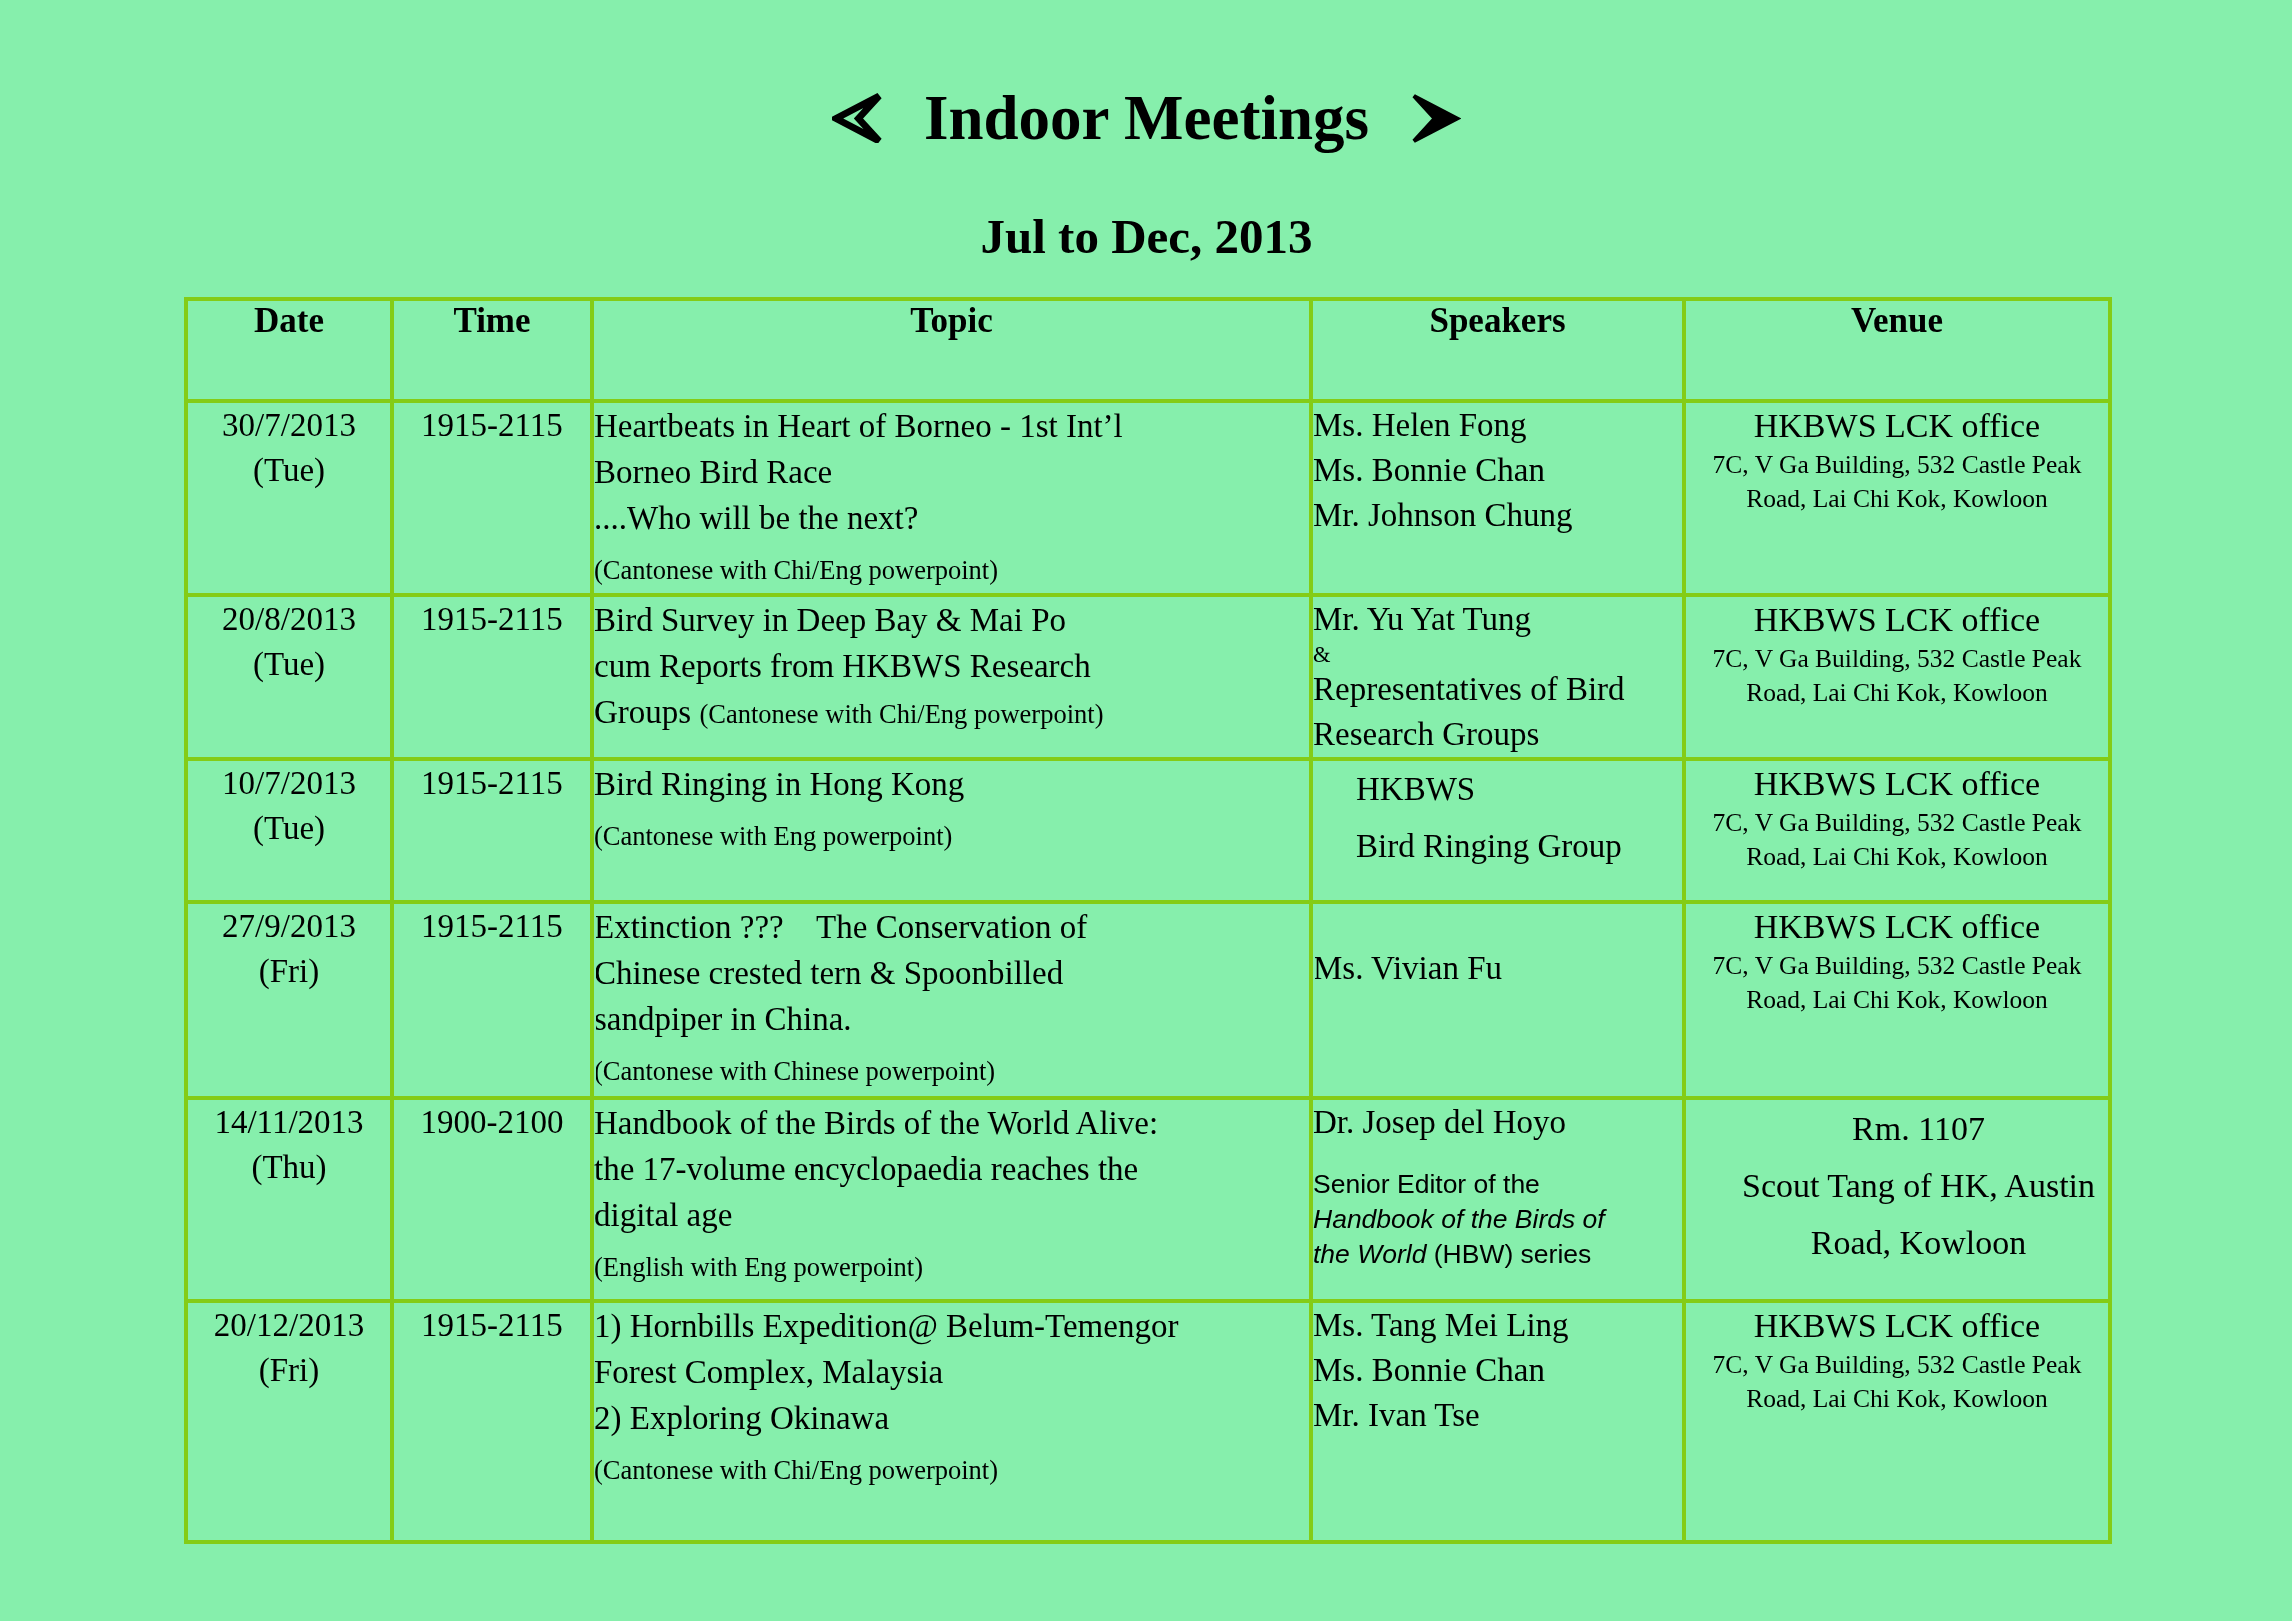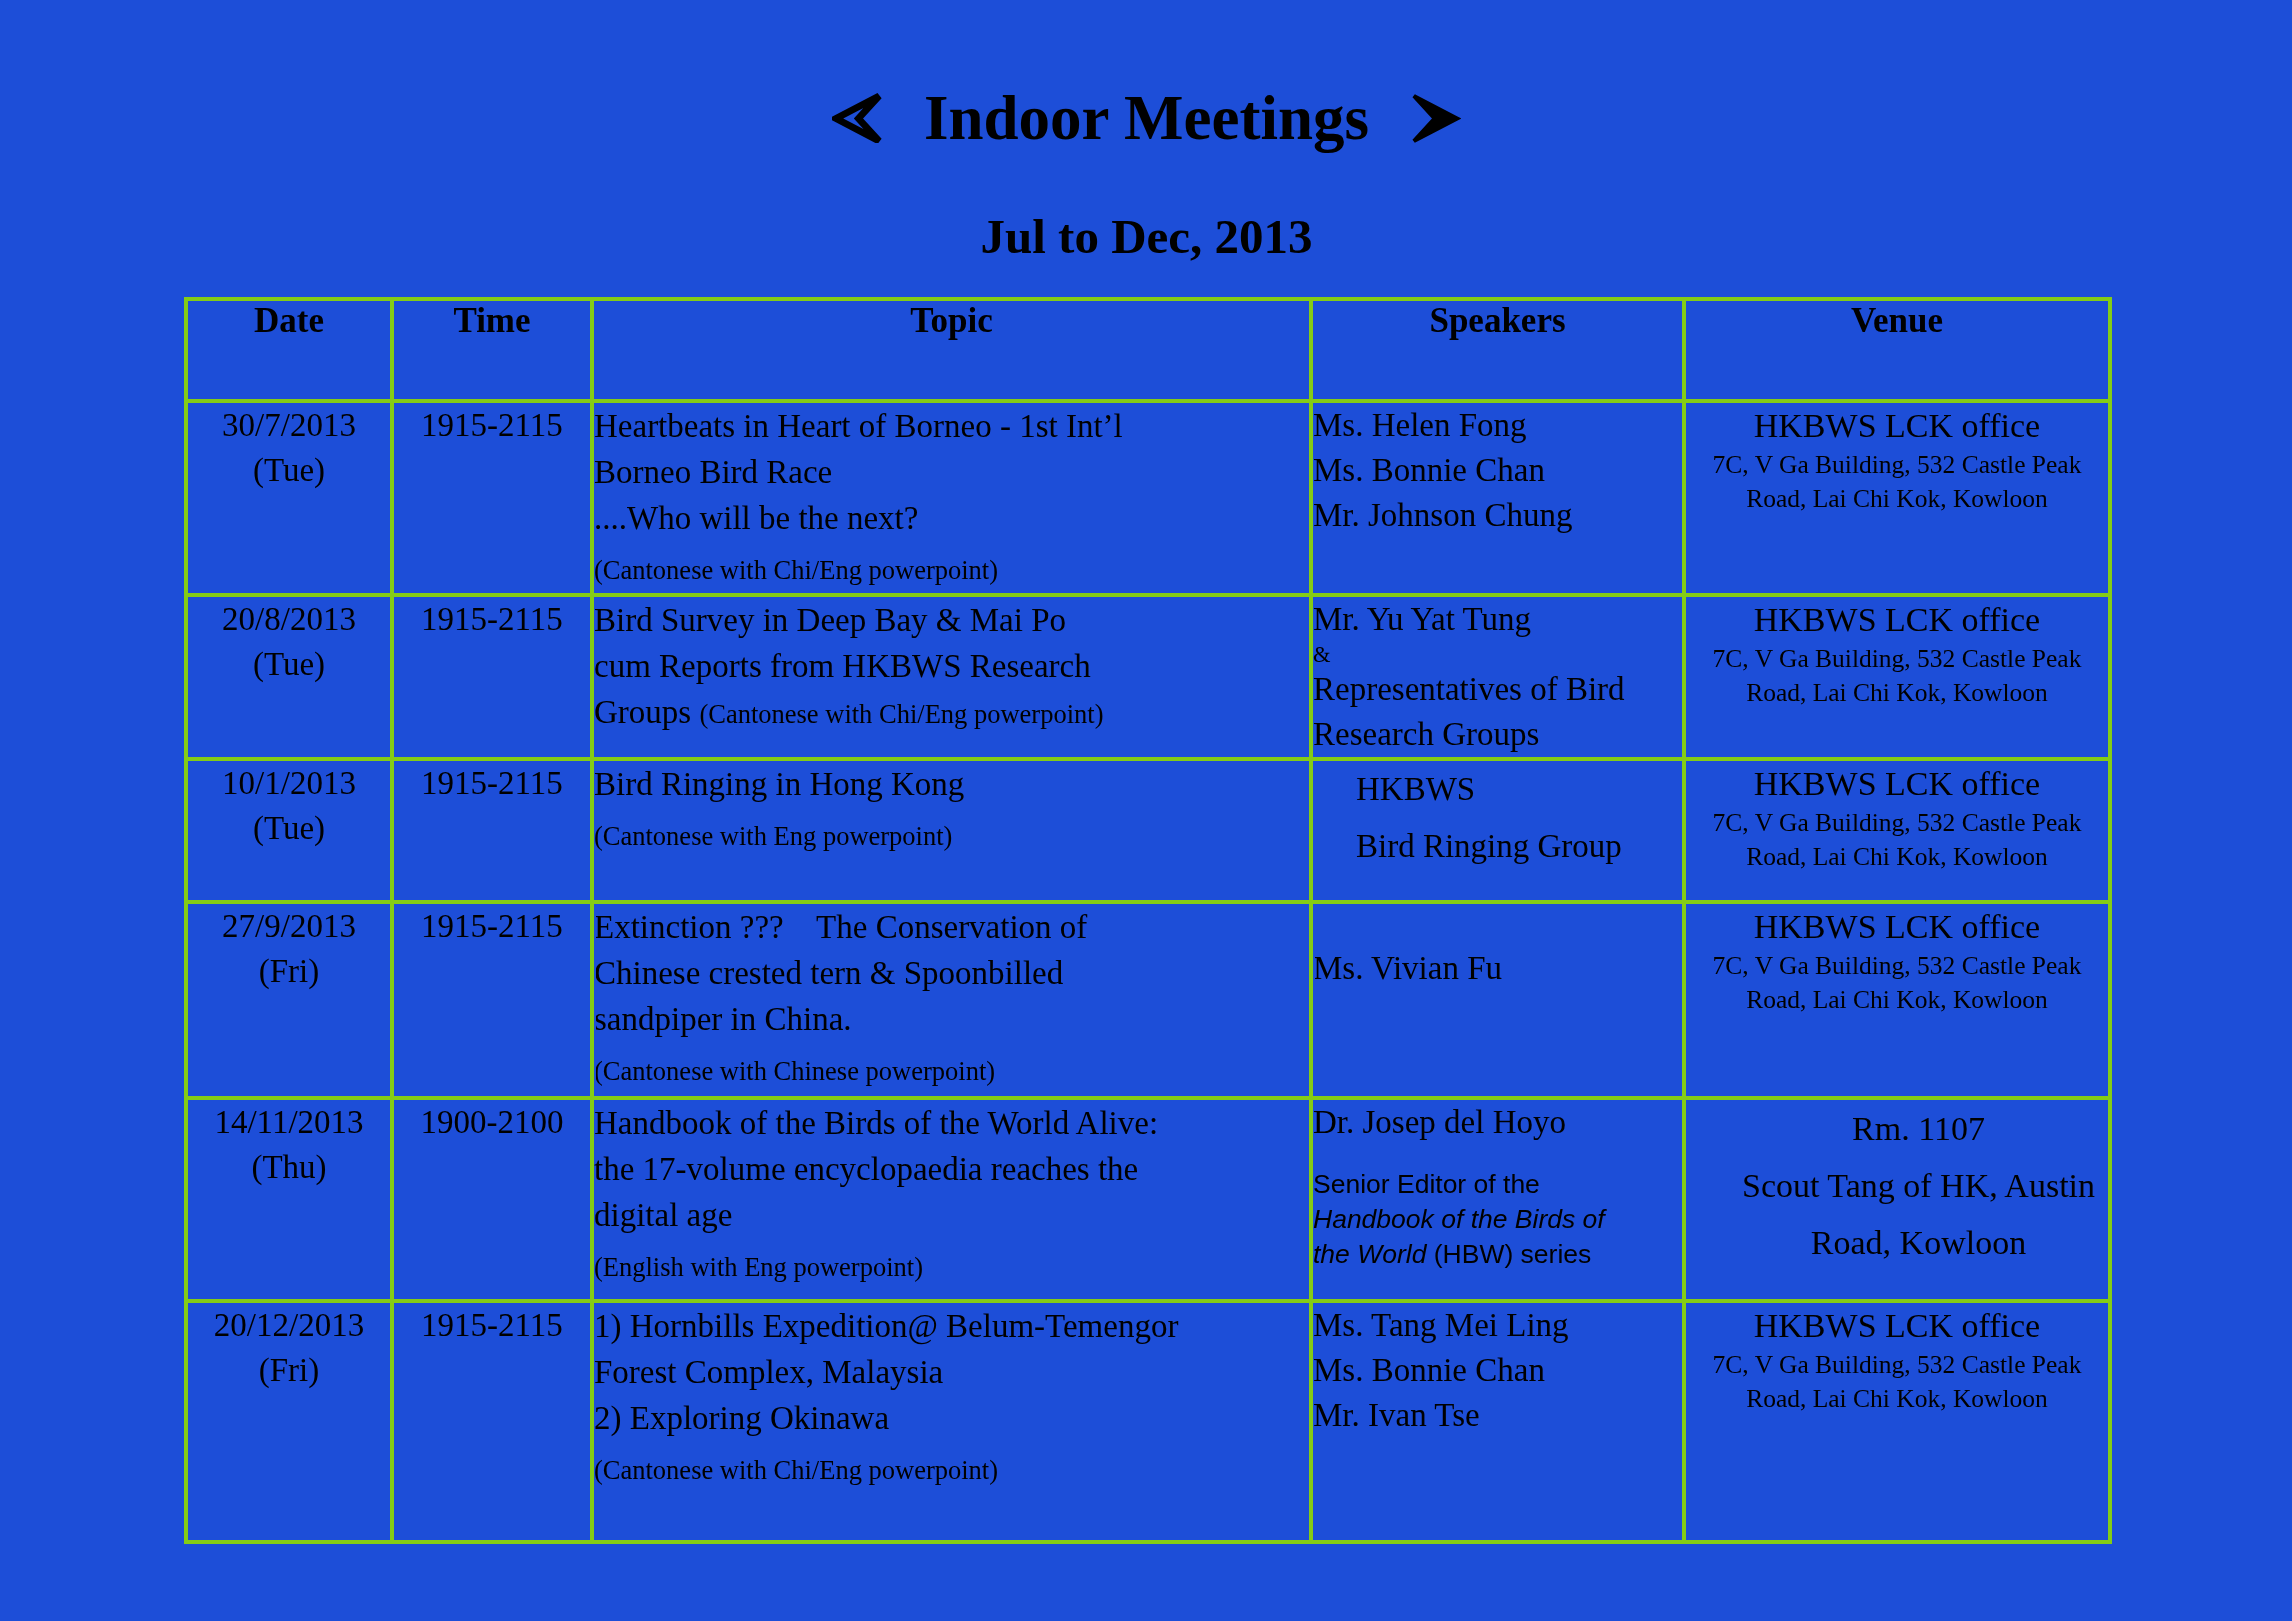--- a/index.html
+++ b/index.html
@@ -1,19 +1,19 @@
 <!DOCTYPE html>
 <html><head>
 <meta charset="utf-8">
 <style>
   html,body{margin:0;padding:0;background:#ffffff;}
   .page{
     position:relative;
     width:2293px;height:1621px;
-    background:#1d4ed8;
+    background:#86efac;
     color:#000;
     font-family:"Liberation Serif", serif;
     overflow:hidden;
   }
   
   .title-row{
     position:absolute;top:82px;left:0;width:100%;
     text-align:center;
     font-size:63px;font-weight:bold;
     white-space:nowrap;
@@ -155,21 +155,21 @@
             <div class="line"><span>Research Groups</span></div>
           </td>
           <td class="td-venue">
             <div class="line"><span>HKBWS LCK office</span></div>
             <div class="line small"><span>7C, V Ga Building, 532 Castle Peak</span></div>
             <div class="line small"><span>Road, Lai Chi Kok, Kowloon</span></div>
           </td>
         </tr>
         <tr style="height: 143px;">
           <td class="td-date">
-            <div class="line"><span>10/1/2013</span></div>
+            <div class="line"><span>10/7/2013</span></div>
             <div class="line"><span>(Tue)</span></div>
           </td>
           <td class="td-time">
             <div class="line"><span>1915-2115</span></div>
           </td>
           <td class="td-topic">
             <div class="line"><span>Bird Ringing in Hong Kong</span></div>
             <div class="line small"><span>(Cantonese with Eng powerpoint)</span></div>
           </td>
           <td class="td-speakers">

